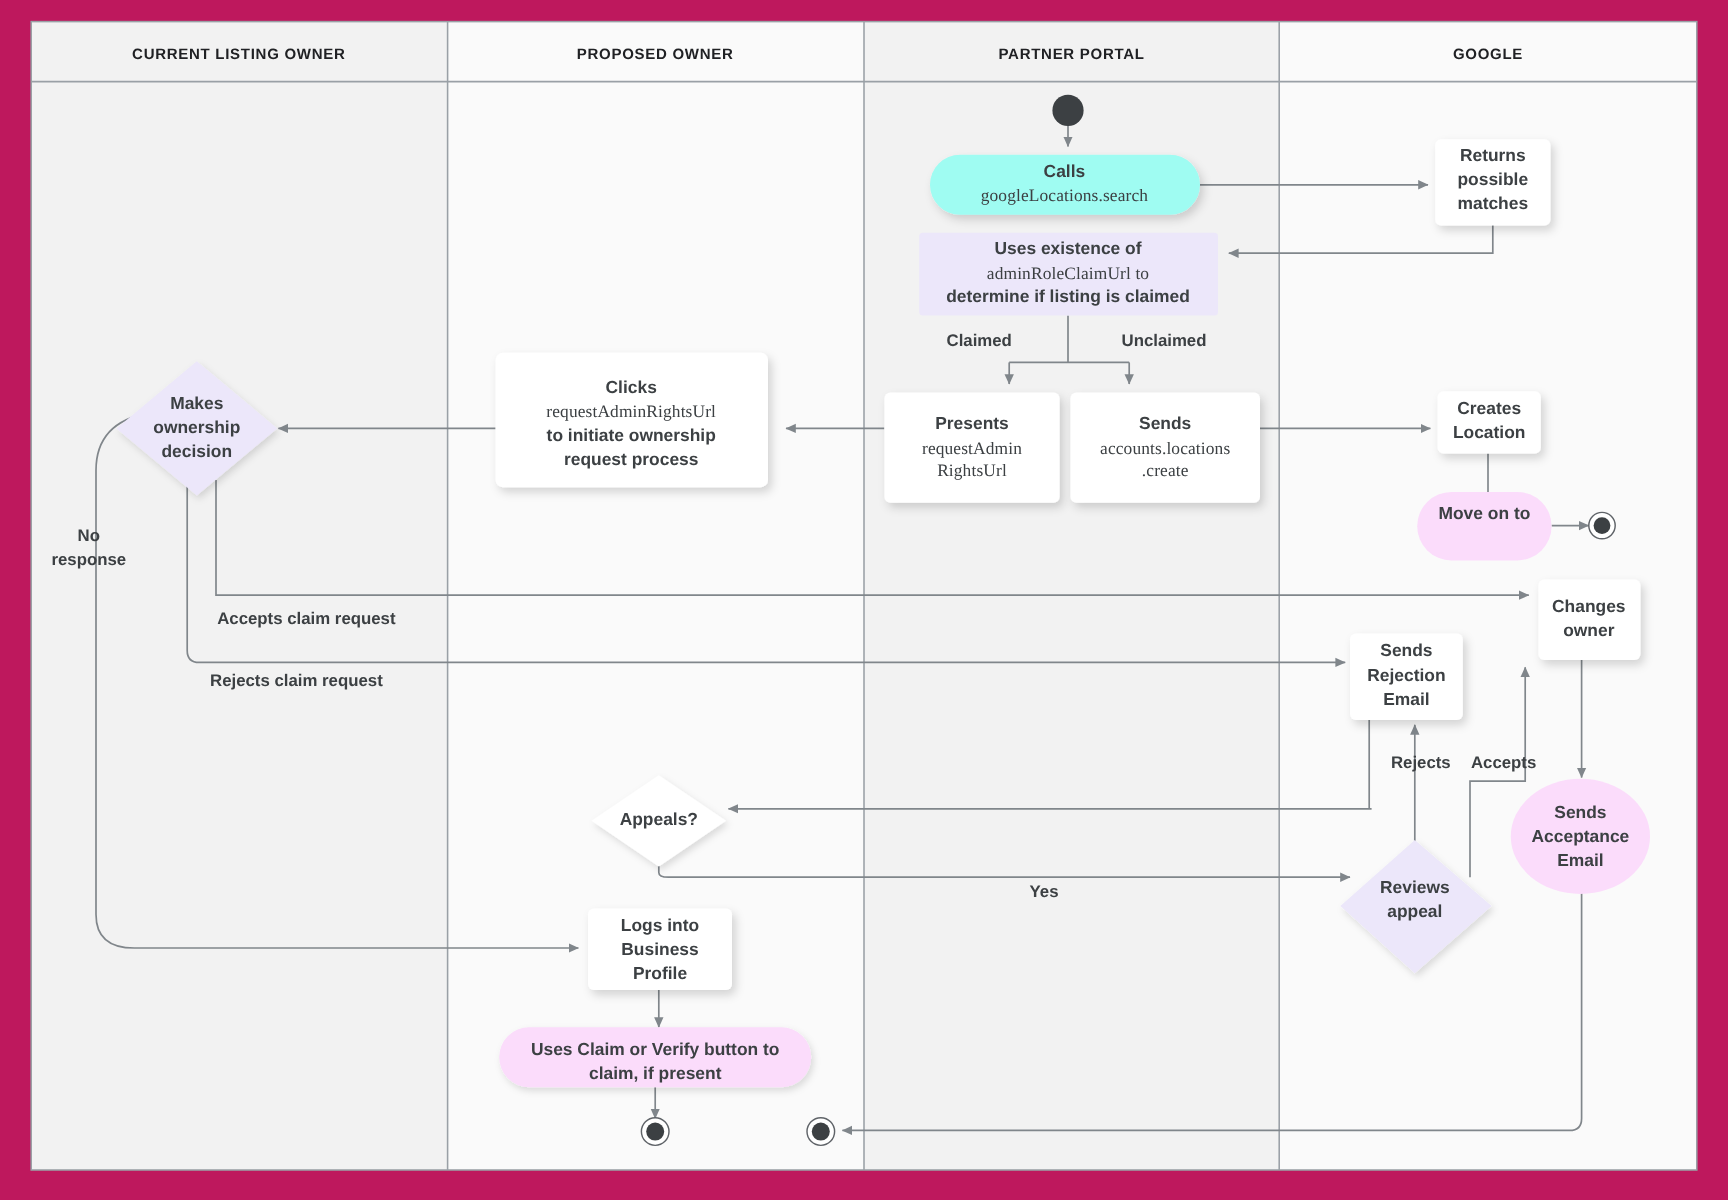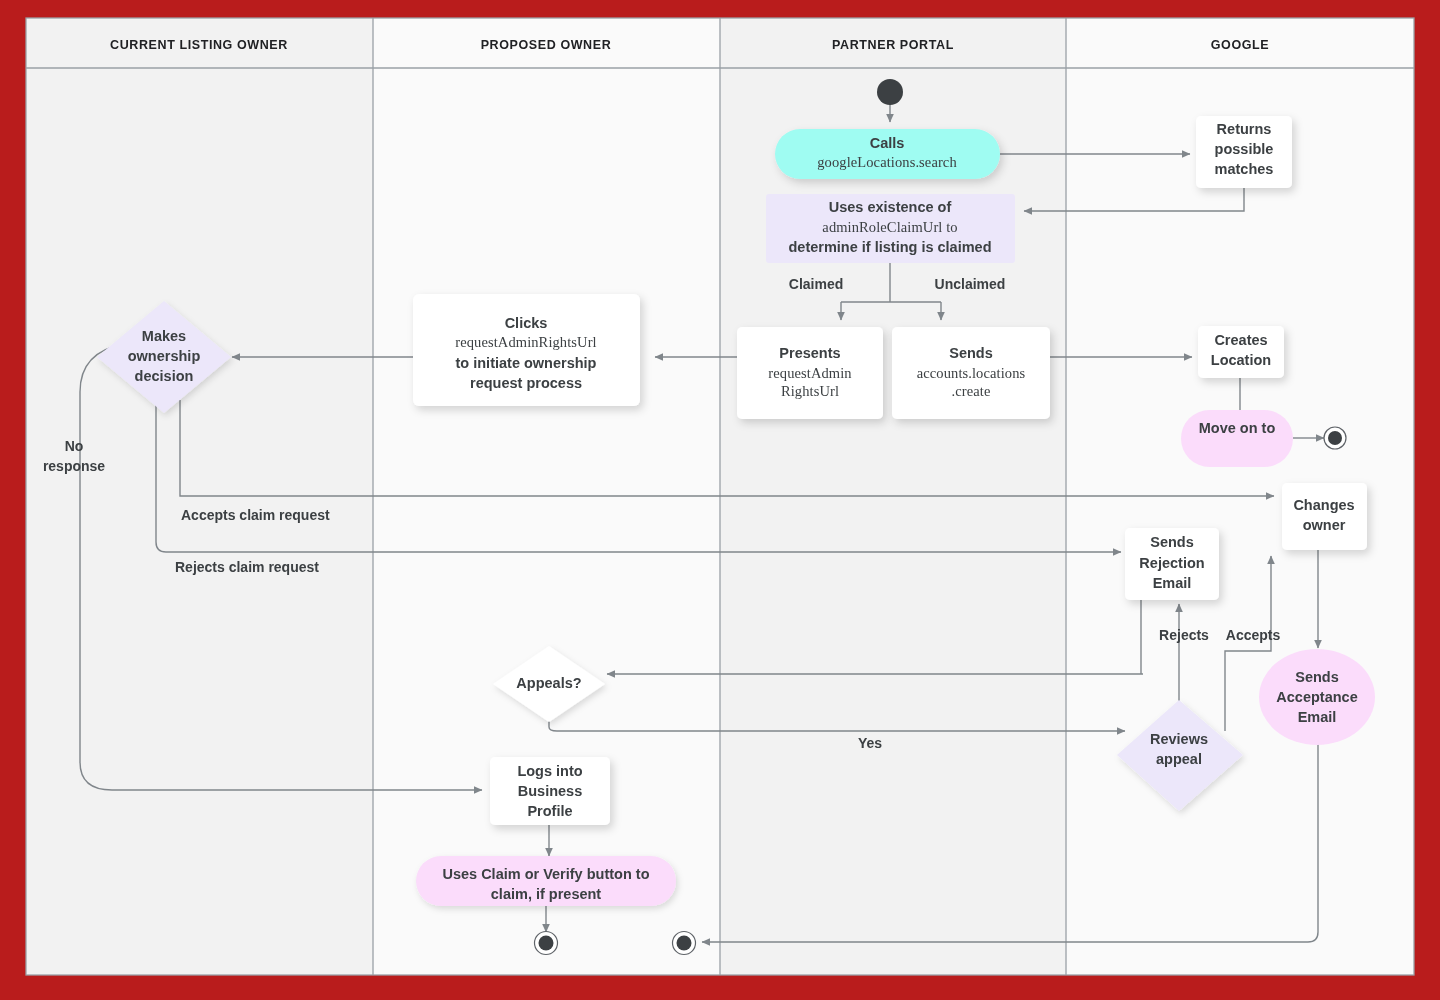--- a/index.html
+++ b/index.html
@@ -6,21 +6,21 @@
   html, body {
     margin: 0;
     padding: 0;
     background: #f7f7f7;
     font-family: "Liberation Sans", sans-serif;
   }
   #root {
     position: relative;
     width: 1440px;
     height: 1000px;
-    background: #b91c1c;
+    background: #be185d;
     overflow: hidden;
   }
   #diagram-svg {
     position: absolute;
     left: 0;
     top: 0;
     width: 1440px;
     height: 1000px;
   }
   .lane-title {

